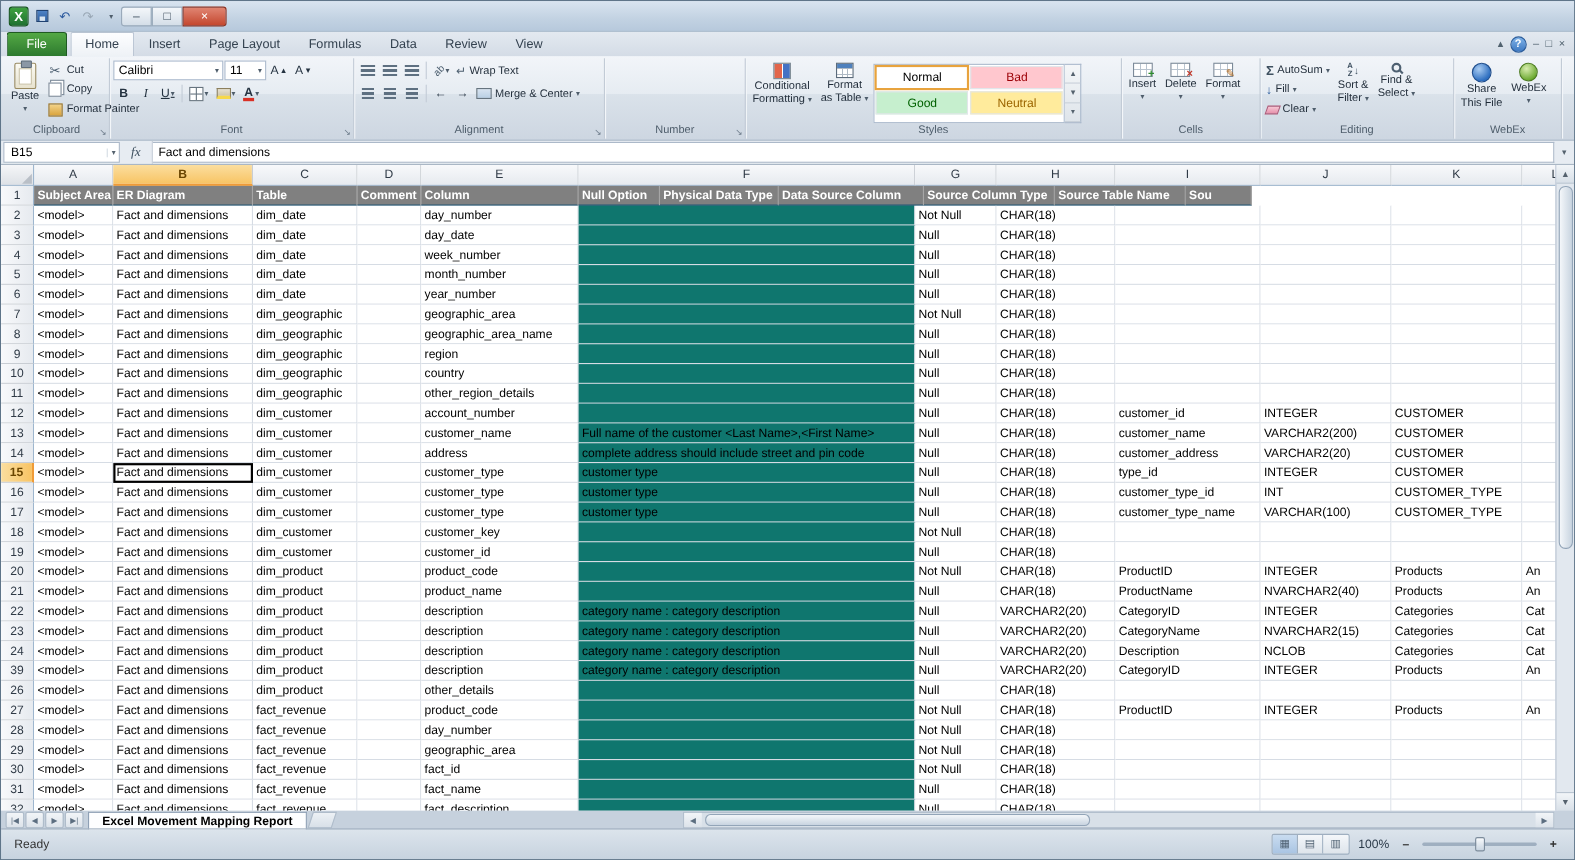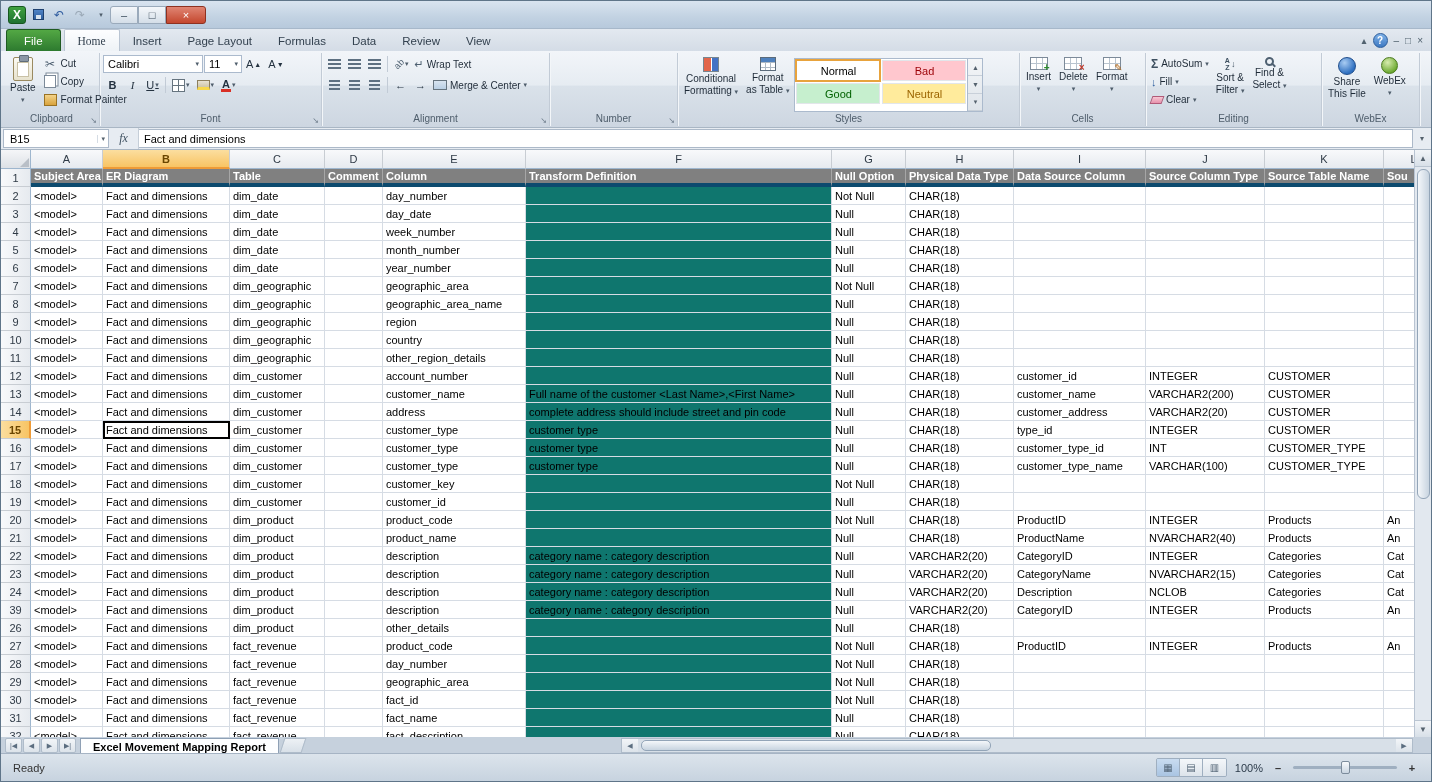--- a/index.html
+++ b/index.html
@@ -25,21 +25,21 @@
   .wbtn.close {background:linear-gradient(#E08573,#C4472E); color:#fff; border-color:#8E3120; border-radius:0 3px 3px 0; width:40px;}
 
   
   .tabrow {position:absolute; top:28px; left:0; right:0; height:22px; background:linear-gradient(#E3E9F0,#D4DCE6);
     display:flex; align-items:flex-end;}
   .tabs {display:flex; align-items:flex-end; height:22px;}
   .rtab {padding:0 13px; height:21px; display:flex; align-items:center; font-size:11.5px; color:#33414F;}
   .rtab.file {background:linear-gradient(#53A844,#2D7A2F); color:#fff; border:1px solid #1F5A22; border-bottom:none;
     border-radius:3px 3px 0 0; padding:0 17px; margin:0 3px 0 5px; height:22px;}
   .rtab.active {background:linear-gradient(#FDFEFF,#EEF2F6); border:1px solid #B9C4D2; border-bottom:none;
-    border-radius:2px 2px 0 0; height:22px;font-family:Liberation Serif, serif;}
+    border-radius:2px 2px 0 0; height:22px;}
   .tabrow-right {margin-left:auto; display:flex; align-items:center; gap:6px; padding-right:8px; padding-bottom:3px;}
   .mini {font-size:10px; color:#51626F;}
   .help {width:15px; height:15px; border-radius:50%; background:linear-gradient(#7FB2E8,#3E79C2); color:#fff; font-size:10px;
     font-weight:bold; display:flex; align-items:center; justify-content:center; border:1px solid #2C5D9B;}
 
   
   .ribbon {position:absolute; top:50px; left:0; right:0; height:77px;
     background:linear-gradient(#F2F5F9, #E6ECF2 45%, #DAE2EA 46%, #CDD6E1); border-bottom:1px solid #A9B6C4;
     display:flex; padding:2px 0 0 3px;}
   .rgroup {position:relative; height:73px; border-right:1px solid #C2CBD6; box-shadow:1px 0 0 #F3F6F9;
@@ -125,21 +125,21 @@
   .corner::after {content:""; position:absolute; right:1px; bottom:1px; border-left:9px solid transparent; border-bottom:9px solid #B9BFC7;}
   .colh {flex:none; border-right:1px solid #C8CDD3; border-bottom:1px solid #9EB6CE; display:flex; align-items:center;
     justify-content:center; font-size:11px; color:#2F3A46; background:linear-gradient(#F8F9FB,#E6EAEF);}
   .colh.sel {background:linear-gradient(#FBDE9F,#F8C464); border-bottom:2px solid #EF9B37; color:#6A4500; font-weight:bold;}
   .grow {display:flex; height:18px;}
   .rowh {width:30px; flex:none; border-right:1px solid #9EB6CE; border-bottom:1px solid #C8CDD3;
     background:linear-gradient(90deg,#F8F9FB,#E6EAEF); font-size:11px; display:flex; align-items:center; justify-content:center; color:#2F3A46;}
   .rowh.sel {background:linear-gradient(90deg,#FBDE9F,#F8C464); color:#6A4500; font-weight:bold; border-right:2px solid #EF9B37;}
   .cell {flex:none; border-right:1px solid #D6DCE4; border-bottom:1px solid #D6DCE4; font-size:11px; padding:0 3px;
     display:flex; align-items:center; white-space:nowrap; overflow:hidden; background:#fff; color:#000;}
-  .cell.hcell {background:#808080; color:#fff; font-weight:bold; border-right:1px solid #A6A6A6; border-bottom:4px solid #0c4a6e;}
+  .cell.hcell {background:#808080; color:#fff; font-weight:bold; border-right:1px solid #A6A6A6; border-bottom:1px solid #0c4a6e;}
   .cell.ycell {background:#0f766e;}
   .cell.selcell {outline:2px solid #000; outline-offset:-2px; position:relative; z-index:3;}
 
   
   .vscroll {position:absolute; top:149px; right:0; width:17px; height:587px; background:#E2E8EF; border-left:1px solid #B9C4D2;
     display:flex; flex-direction:column; align-items:center;}
   .varrow {width:100%; height:17px; display:flex; align-items:center; justify-content:center; font-size:8px; color:#55626E;
     background:linear-gradient(#F2F5F8,#D8E0E8); border-bottom:1px solid #BAC5D1;}
   .varrow.bottom {margin-top:auto; border-top:1px solid #BAC5D1; border-bottom:none;}
   .vthumb {width:13px; height:330px; margin-top:2px; border-radius:6px; background:linear-gradient(90deg,#F4F7FA,#C8D4E0);
@@ -492,21 +492,20 @@
         </div>
     </div>
     <div id="grid-rows">
         <div class="grow">
           <div class="rowh">1</div>
           <div class="cell hcell" style="width: 72px;">Subject Area</div>
           <div class="cell hcell" style="width: 127px;">ER Diagram</div>
           <div class="cell hcell" style="width: 95px;">Table</div>
           <div class="cell hcell" style="width: 58px;">Comment</div>
           <div class="cell hcell" style="width: 143px;">Column</div>
-          <div class="cell hcell" style="width: 306px;">Transform Definition</div>
           <div class="cell hcell" style="width: 74px;">Null Option</div>
           <div class="cell hcell" style="width: 108px;">Physical Data Type</div>
           <div class="cell hcell" style="width: 132px;">Data Source Column</div>
           <div class="cell hcell" style="width: 119px;">Source Column Type</div>
           <div class="cell hcell" style="width: 119px;">Source Table Name</div>
           <div class="cell hcell" style="width: 60px;">Sou</div>
         </div>
         <div class="grow">
           <div class="rowh">2</div>
           <div class="cell" style="width: 72px;">&lt;model&gt;</div>

